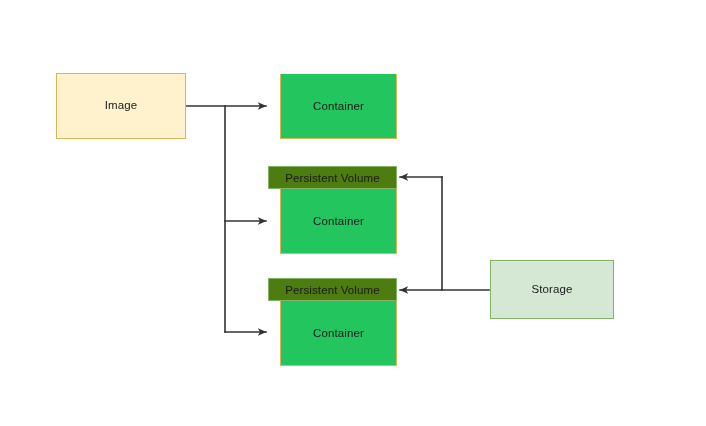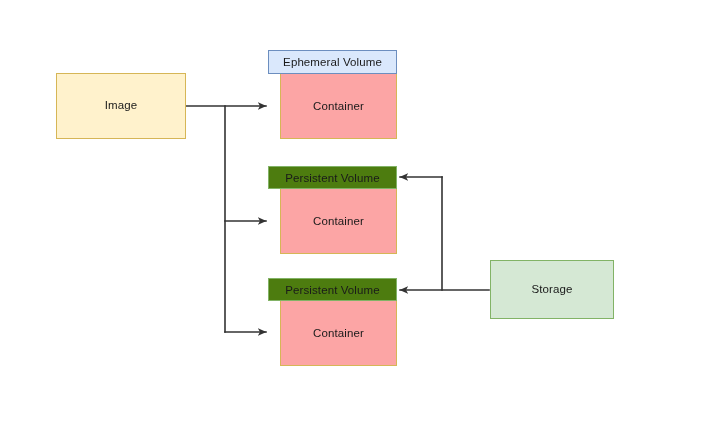--- a/index.html
+++ b/index.html
@@ -69,21 +69,21 @@
     border: 1px solid #82b366;
   }
   .group-body {
     position: absolute;
     left: 12px;
     right: 0;
     box-sizing: border-box;
     display: flex;
     align-items: center;
     justify-content: center;
-    background: #fca5a5;
+    background: #22c55e;
     border: 1px solid #d6b656;
     border-top: none;
     font-size: 11.5px;
     color: #1a1a1a;
     letter-spacing: 0.1px;
   }
   svg.edges {
     position: absolute;
     left: 0;
     top: 0;
@@ -120,23 +120,20 @@
     <path class="edge-path" d="M489,290 L400,290" marker-end="url(#arrow)"></path>
     <path class="edge-path" d="M442,290 L442,177"></path>
     <path class="edge-path" d="M442,177 L400,177" marker-end="url(#arrow)"></path>
   </svg>
 
   <div class="node plain-box" style="left:56px; top:73px; width:130px; height:66px;">
     <span>Image</span>
   </div>
 
   <div class="group" style="left:268px; top:50px; width:129px; height:89px;">
-    <div class="group-header header-blue" style="height:24px;">
-      <span>Ephemeral Volume</span>
-    </div>
     <div class="group-body" style="top:24px; height:65px;">
       <span>Container</span>
     </div>
   </div>
 
   <div class="group" style="left:268px; top:166px; width:129px; height:88px;">
     <div class="group-header header-green" style="height:23px;">
       <span>Persistent Volume</span>
     </div>
     <div class="group-body" style="top:23px; height:65px;">

